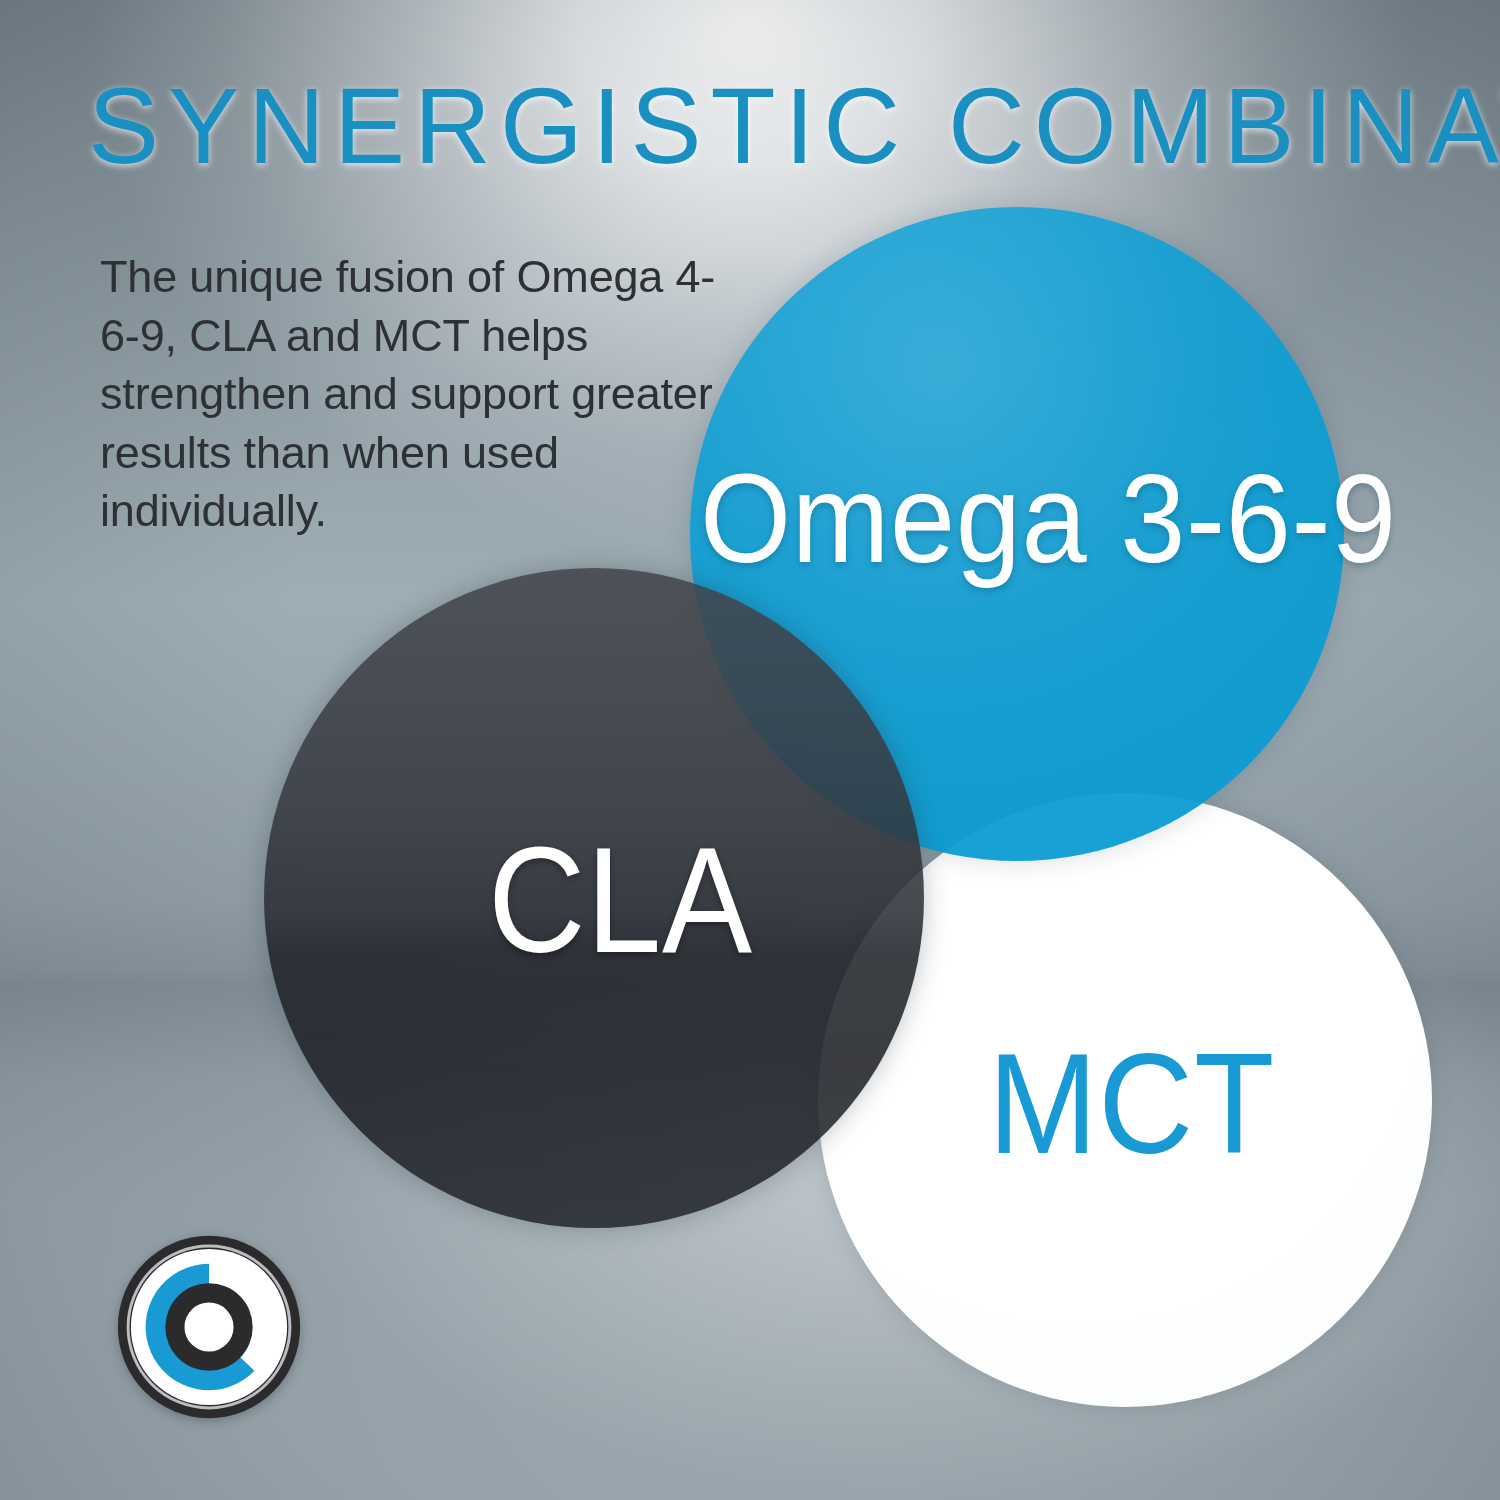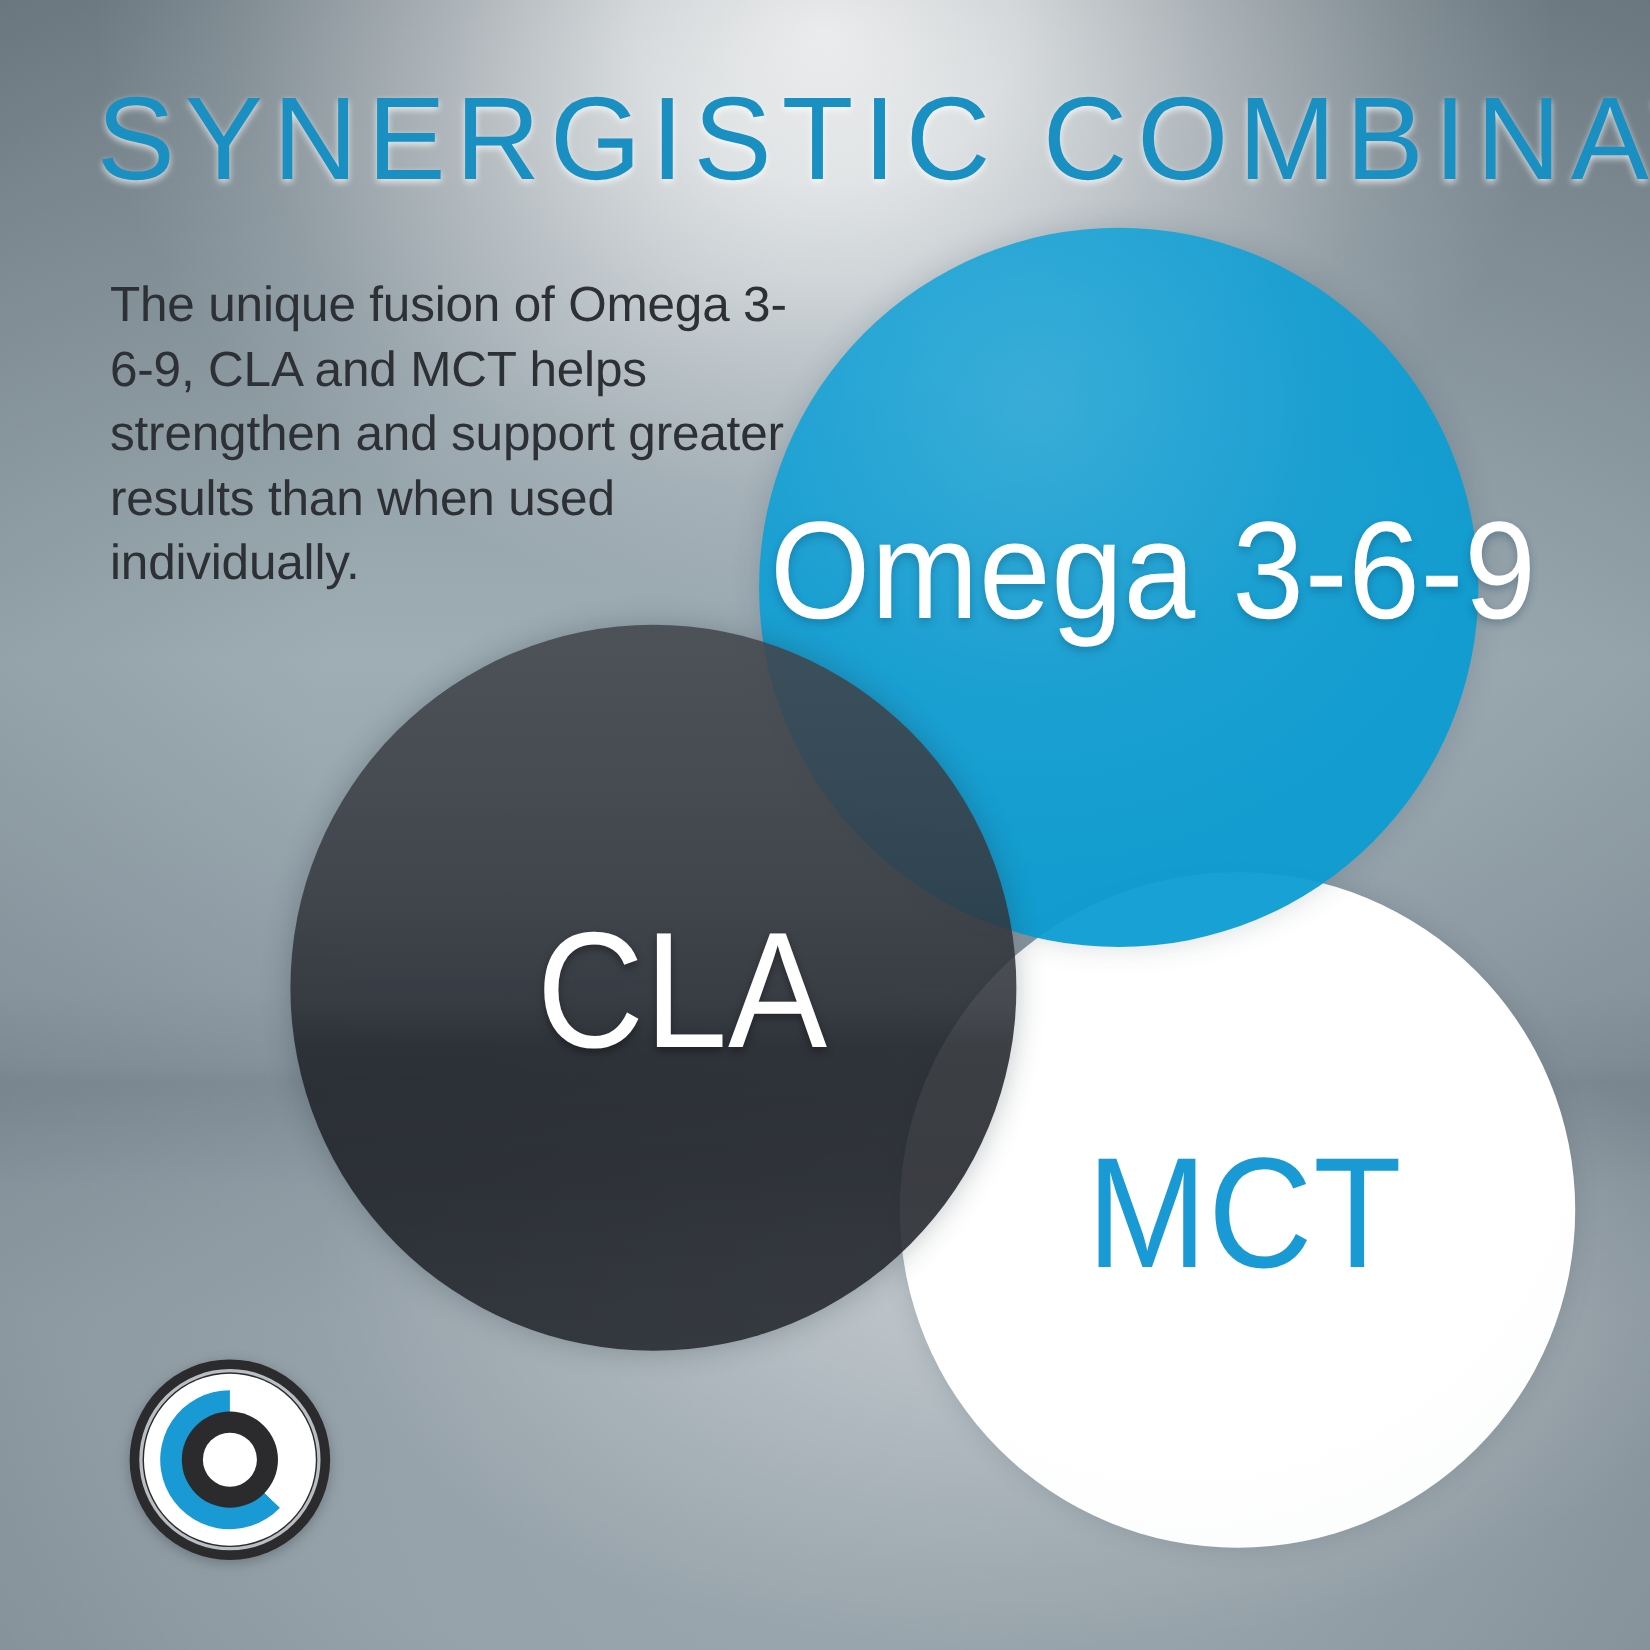--- a/index.html
+++ b/index.html
@@ -202,21 +202,21 @@
 <div class="stage">
 
   <div class="bg-base"></div>
   <div class="bg-horizon"></div>
   <div class="bg-spot"></div>
   <div class="bg-spot2"></div>
   <div class="bg-vig"></div>
 
   <div class="headline">SYNERGISTIC COMBINATION</div>
 
-  <div class="bodycopy">The unique fusion of Omega 3-6-9, CLA and MCT helps strengthen and support greater results than when used individually.</div>
+  <div class="bodycopy">The unique fusion of Omega 4-6-9, CLA and MCT helps strengthen and support greater results than when used individually.</div>
 
   <div class="venn">
 
     <div class="circle c-mct"></div>
 
     <div class="circle c-omega">
       <div class="sheen"></div>
     </div>
 
     <div class="circle c-cla">

